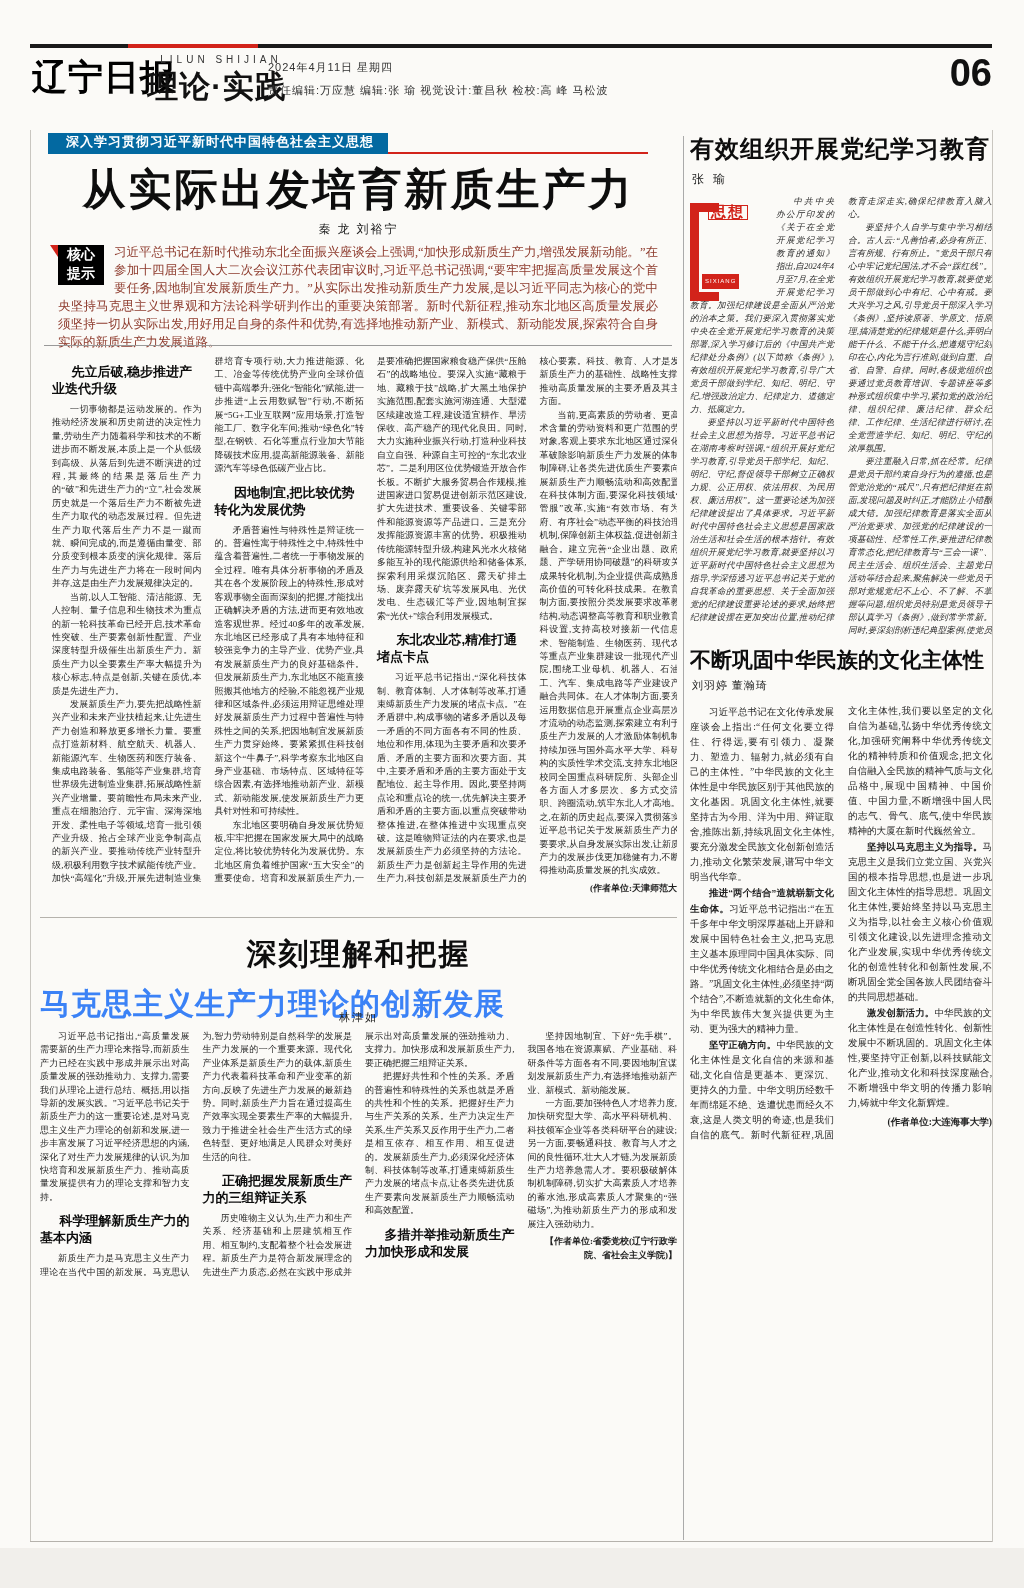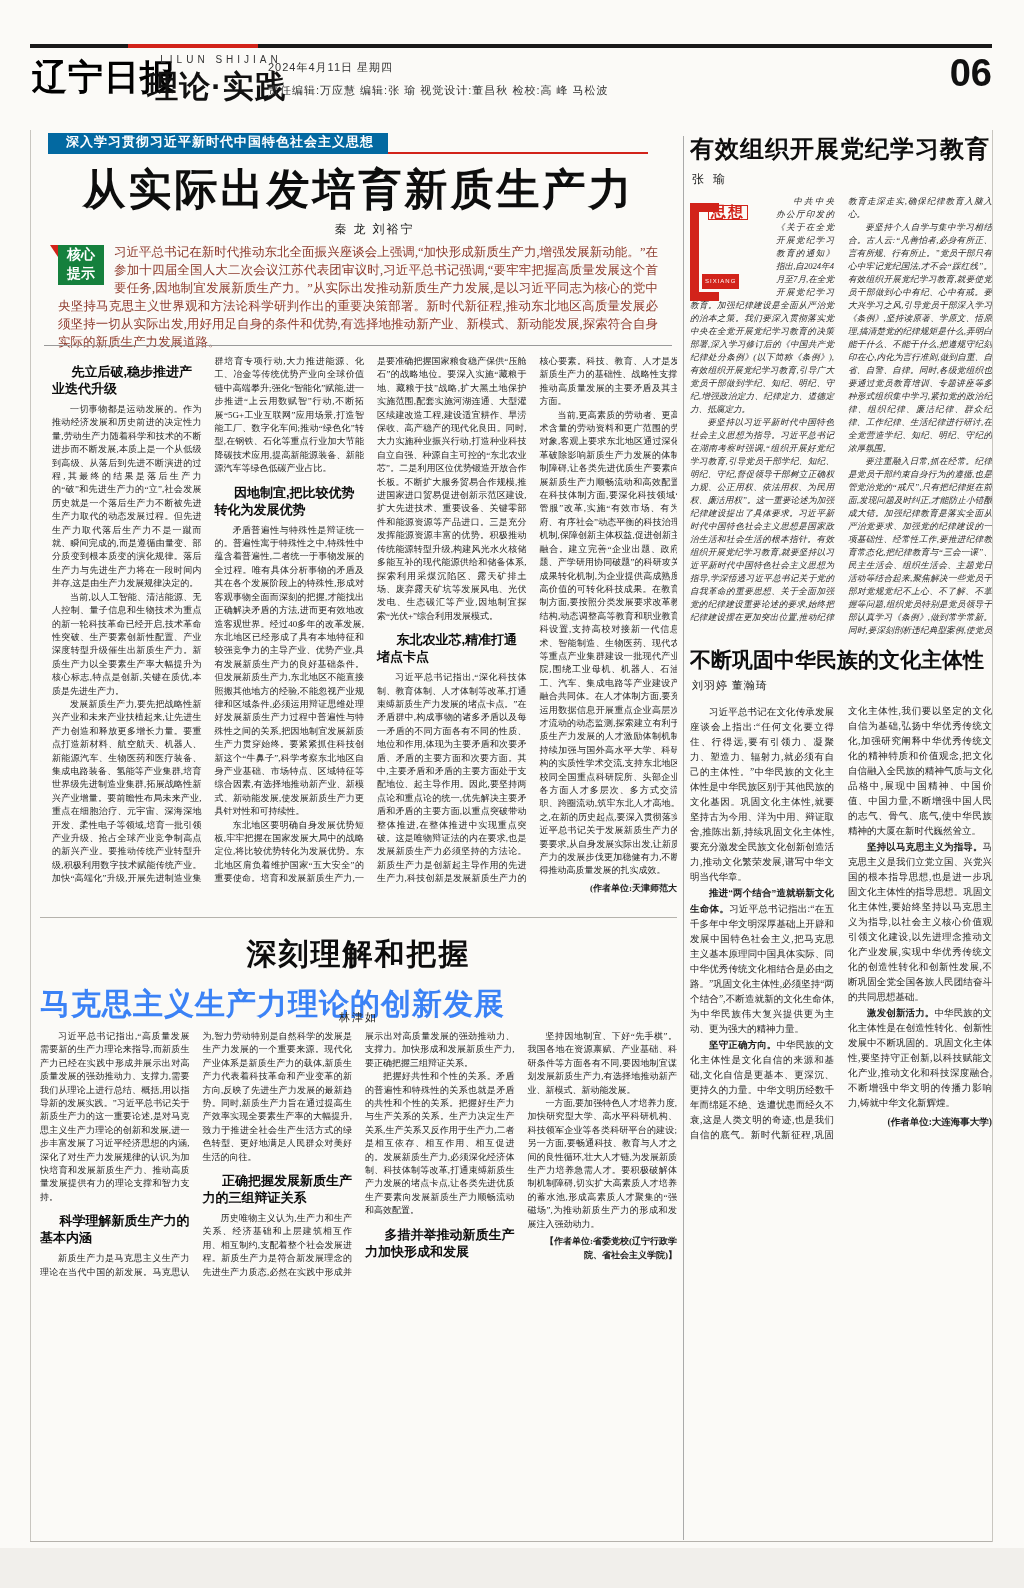--- a/index.html
+++ b/index.html
@@ -26,24 +26,24 @@
   .vline{position:absolute;width:1px;background:#c9c6c0;}
   .hline{position:absolute;height:1px;background:#b5b2ac;}
   
   #main-article{position:absolute;left:40px;top:133px;width:637px;height:782px;overflow:hidden;}
   #kicker-row{position:absolute;left:8px;top:0;width:600px;height:21px;display:flex;align-items:flex-end;}
   #kicker{background:#0369a1;color:#fff;font-size:13px;font-weight:bold;
     padding:3px 14px 3px 18px;white-space:nowrap;letter-spacing:1px;}
   #kicker-rule{flex:1;height:2px;background:#d2231a;margin-bottom:0;}
   #main-headline{position:absolute;left:0;top:28px;width:100%;text-align:center;
     font-size:43px;font-weight:900;color:#0d0d0d;letter-spacing:3px;}
-  #main-byline{position:absolute;left:16px;top:88px;width:100%;text-align:center;font-size:12px;color:#222;letter-spacing:2px;}
+  #main-byline{position:absolute;left:0;top:88px;width:100%;text-align:center;font-size:12px;color:#222;letter-spacing:2px;}
   #core-tip{position:absolute;left:18px;top:110px;width:600px;height:94px;
     color:#8d3a2c;font-size:12.5px;line-height:18px;text-align:justify;}
-  #core-icon{float:left;width:46px;height:40px;margin:2px 10px 2px 0;background:#15803d;color:#fff;
+  #core-icon{float:left;width:46px;height:40px;margin:2px 10px 2px 0;background:#000000;color:#fff;
     font-weight:bold;font-size:14px;line-height:19px;text-align:center;position:relative;}
   #core-icon::before{content:"";position:absolute;left:-8px;top:0;border-top:12px solid #d2231a;border-left:8px solid transparent;}
   #main-rule{position:absolute;left:4px;top:212px;width:628px;height:1px;background:#999;}
   #main-cols{position:absolute;left:12px;top:222px;width:637px;height:560px;overflow:hidden;
     column-count:4;column-gap:13px;font-size:9px;line-height:13.4px;text-align:justify;color:#1f1f1f;}
   .subhead{font-family:"Liberation Sans",sans-serif;font-weight:bold;font-size:13px;line-height:17px;
     color:#0d0d0d;margin:8px 0 6px 0;text-align:left;text-indent:1.5em;}
   .body-p{margin:0;text-indent:2em;}
   .author-note{margin:4px 0 0 0;font-weight:bold;text-align:right;}
   

